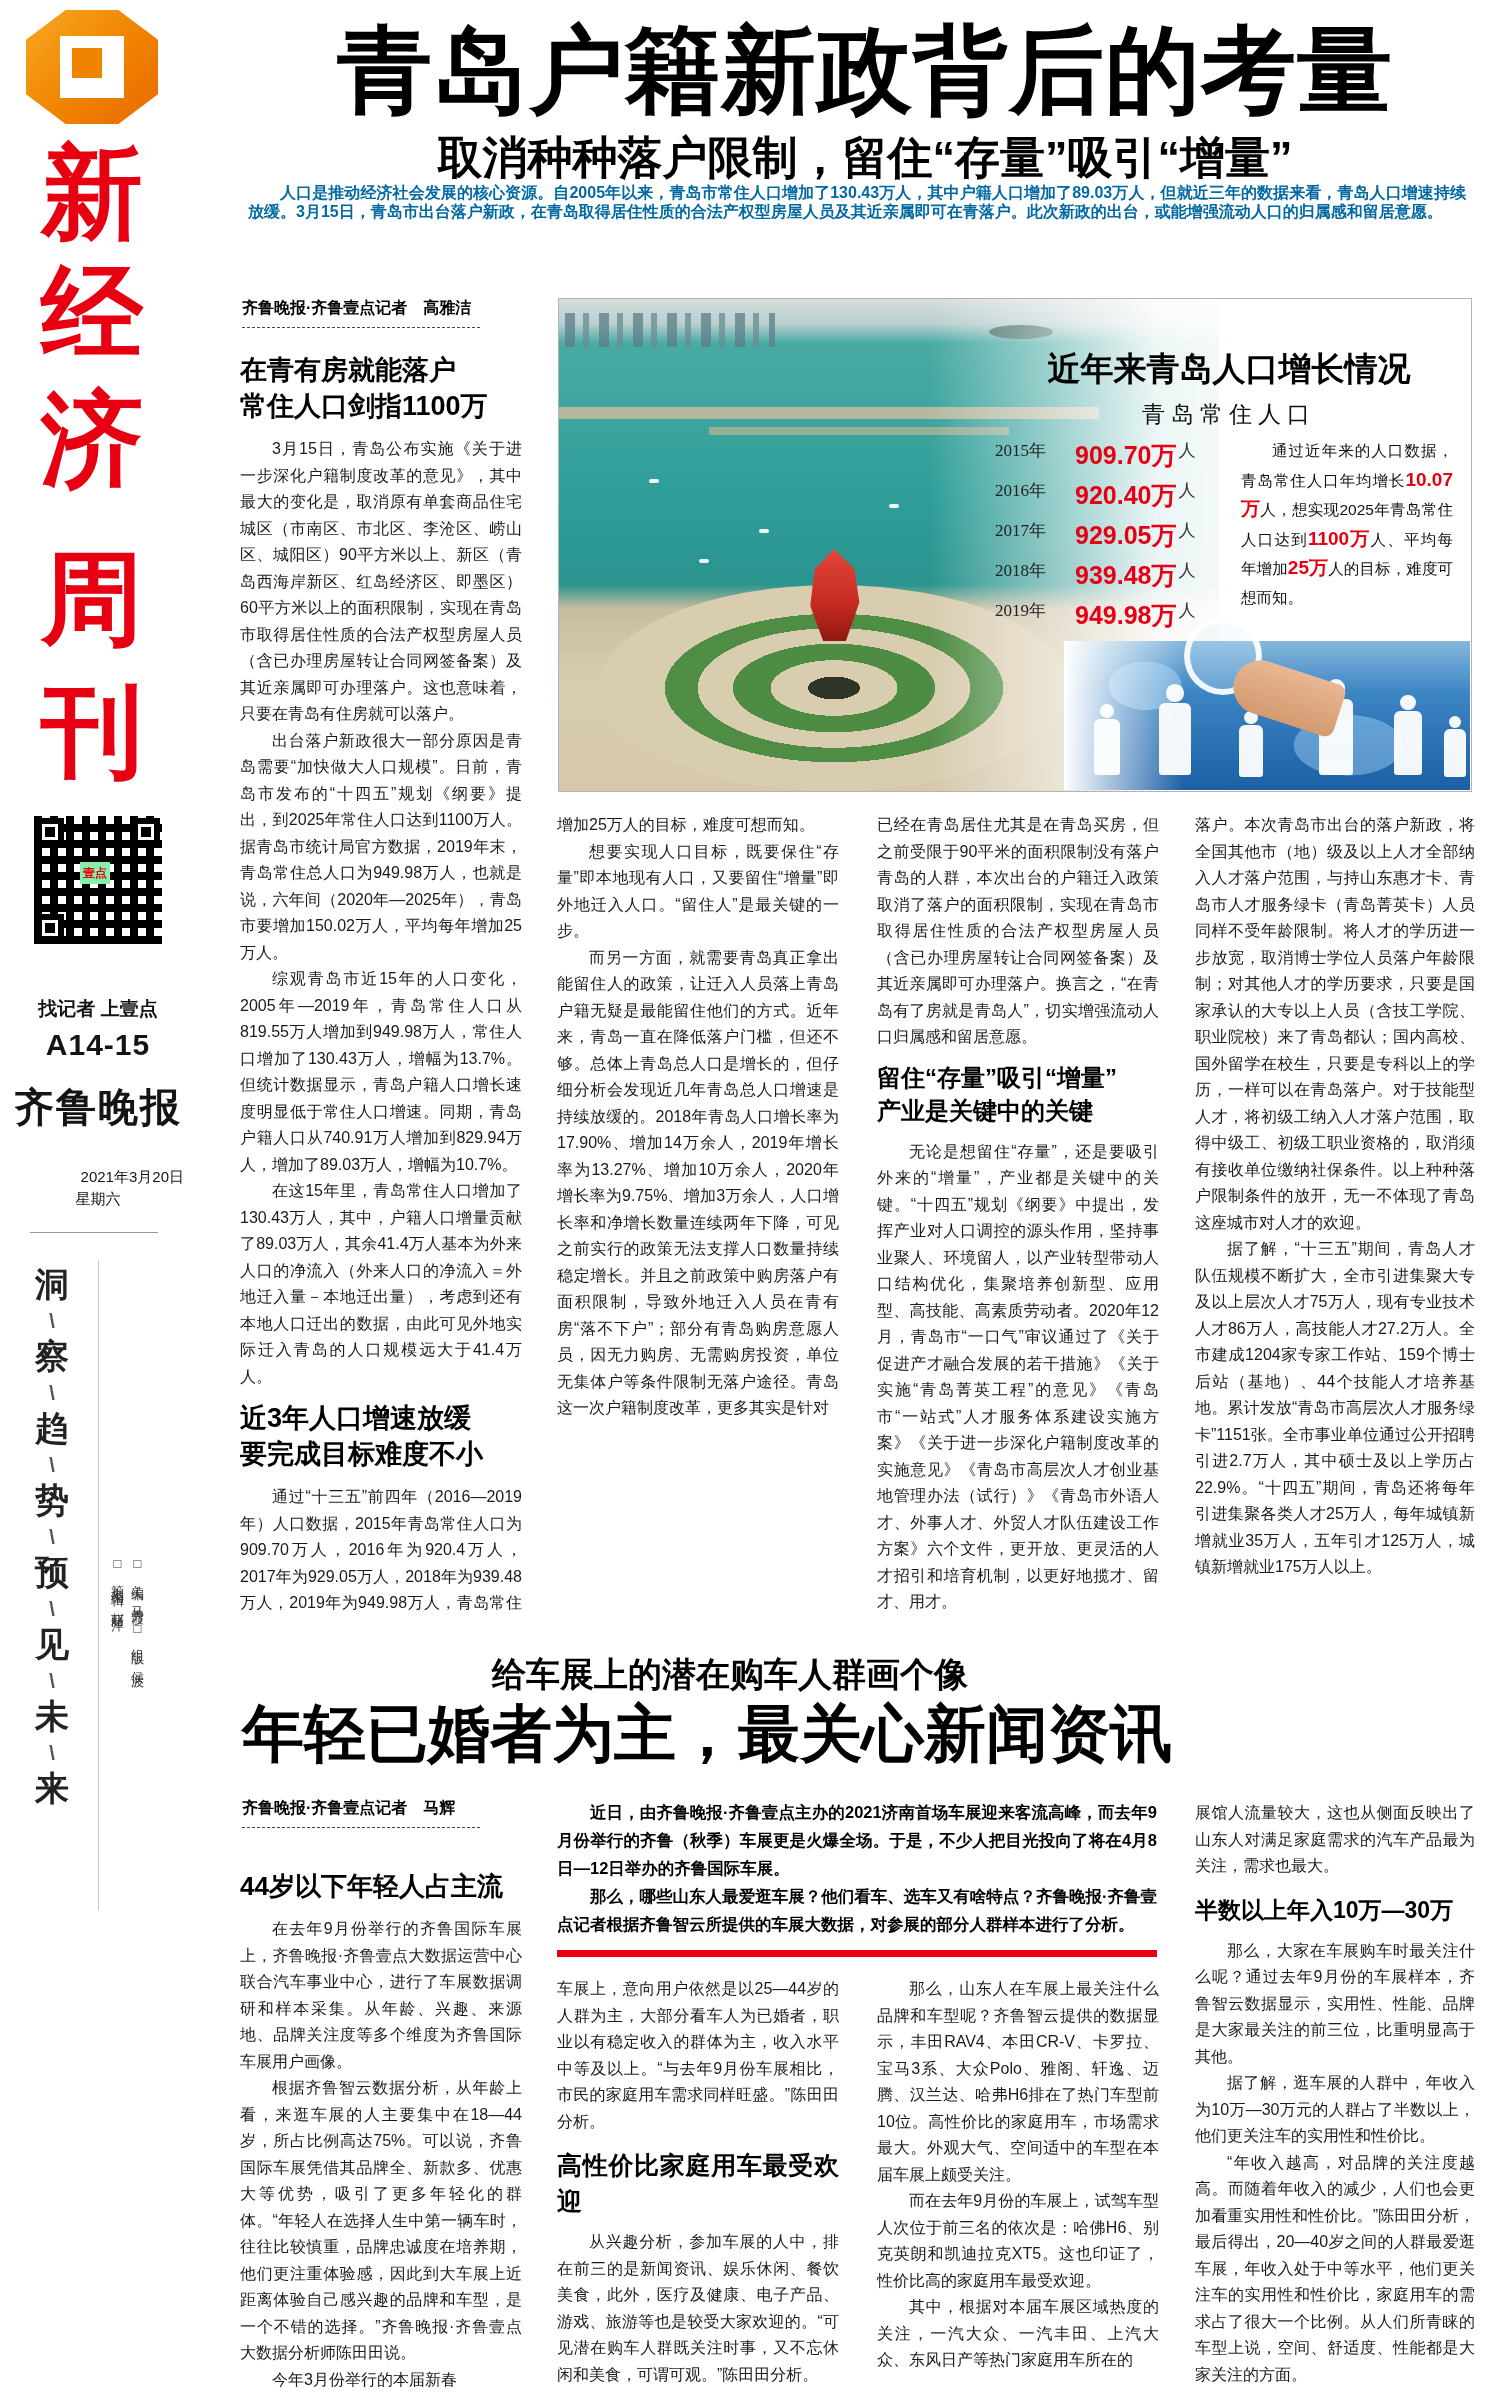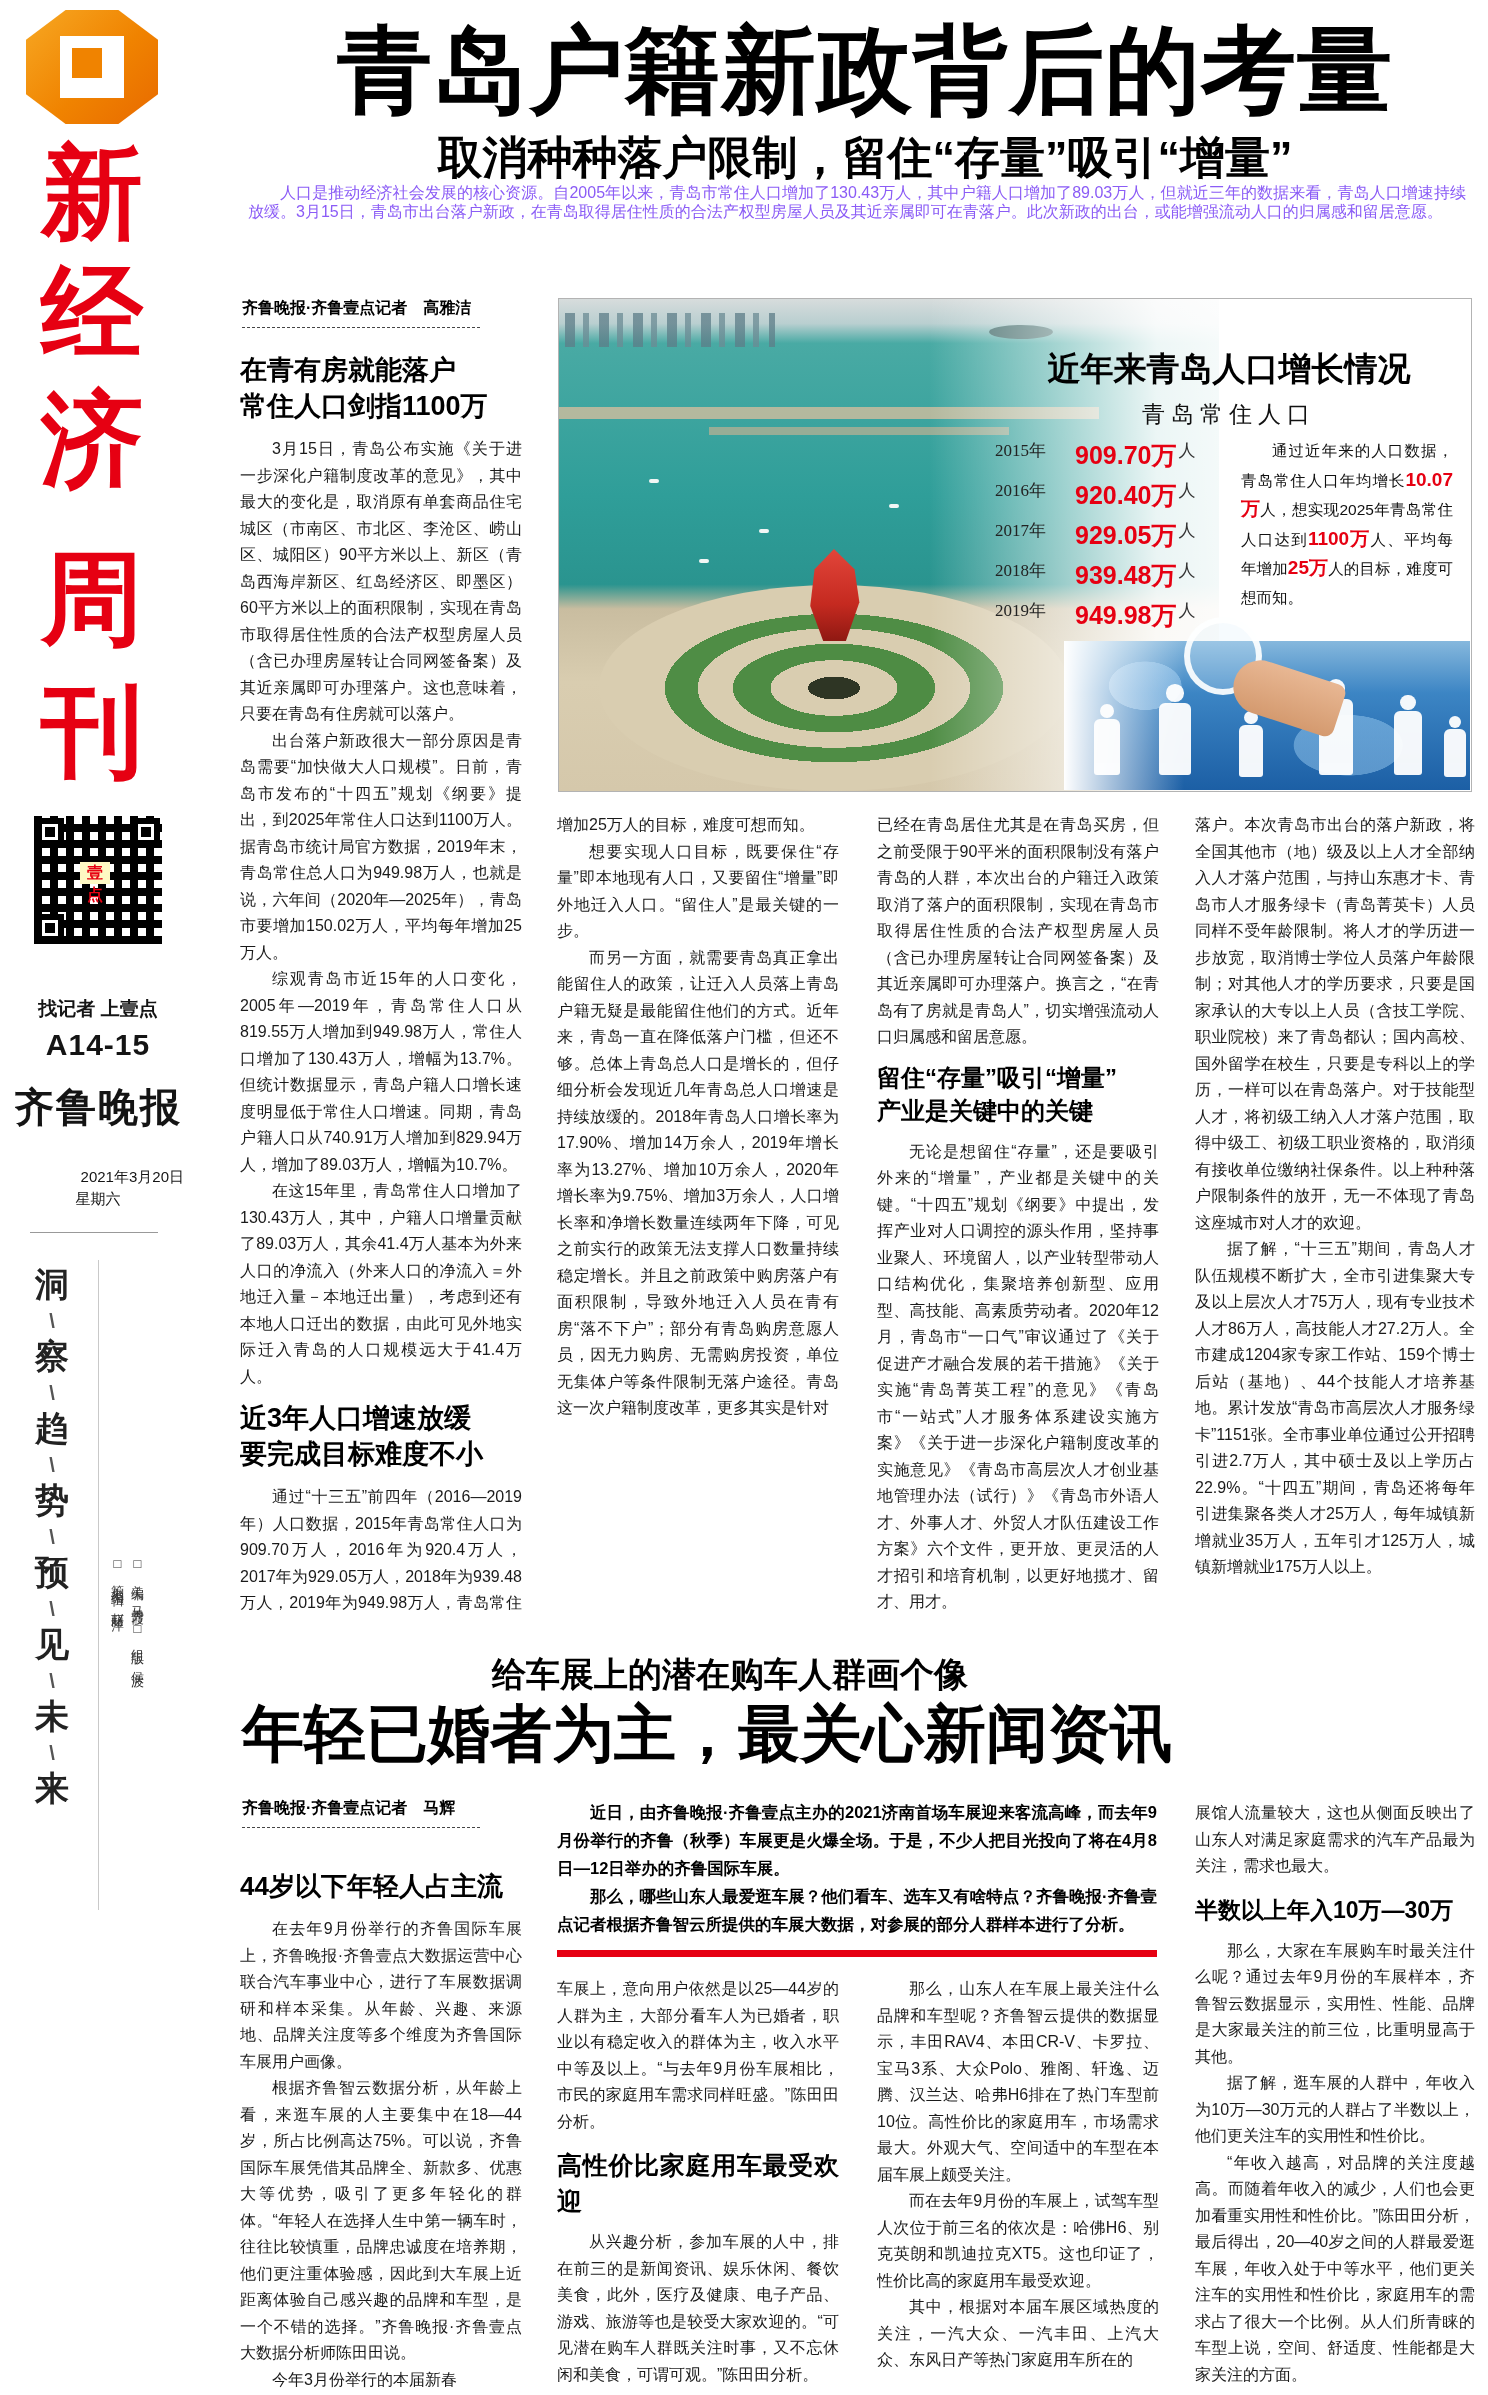--- a/index.html
+++ b/index.html
@@ -13,22 +13,22 @@
   .logo-in{left:60px;top:36px;width:64px;height:62px;background:#fff;}
   .logo-sq{left:72px;top:48px;width:30px;height:30px;background:#f08300;}
   .mast-char{left:14px;width:156px;height:112px;text-align:center;
              font-weight:900;font-size:102px;line-height:110px;color:#e60012;}
   .qr{left:30px;top:812px;width:128px;height:128px;border:4px solid #fff;
       background:
         repeating-linear-gradient(0deg,#000 0 8px,transparent 8px 16px),
         repeating-linear-gradient(90deg,#000 0 8px,#fff 8px 16px);}
   .qr-eye{width:28px;height:28px;border:6px solid #000;background:#fff;box-sizing:border-box;}
   .qr-eye::after{content:"";display:block;width:10px;height:10px;background:#000;margin:3px;}
-  .qr-center{left:80px;top:862px;width:30px;height:22px;background:#fef9c3;color:#e60012;
-             font-size:16px;font-weight:bold;text-align:center;line-height:22px;}
+  .qr-center{left:80px;top:862px;width:30px;height:22px;background:#86efac;color:#e60012;
+             font-size:12px;font-weight:bold;text-align:center;line-height:22px;}
   .qr-cap{left:12px;top:996px;width:172px;text-align:center;font-weight:bold;font-size:19px;}
   .page-no{left:12px;top:1028px;width:172px;text-align:center;font-weight:900;font-size:30px;letter-spacing:1px;}
   .paper-name{left:8px;top:1080px;width:180px;text-align:center;font-family:"Liberation Serif",serif;
               font-weight:900;font-size:40px;letter-spacing:2px;}
   .date1{left:12px;top:1168px;width:172px;text-align:right;font-size:15px;}
   .date2{left:12px;top:1190px;width:172px;text-align:center;font-size:15px;}
   .sb-divider{left:30px;top:1232px;width:128px;height:0;border-top:1px solid #999;}
   .sb-vline{left:98px;top:1260px;width:0;height:650px;border-left:1px solid #c9c9c9;}
   .slogan{left:26px;top:1262px;width:52px;text-align:center;}
   .slog-char{display:block;font-size:34px;font-weight:bold;color:#222;}
@@ -41,22 +41,22 @@
   .body-text p{margin:0;text-indent:2em;}
   .body-text p.noindent{text-indent:0;}
   .sec-head{font-weight:900;font-size:27px;line-height:36px;text-indent:0 !important;
             margin:10px 0 12px 0 !important;color:#000;}
   .sec-head.small{font-size:24px;line-height:33px;}
   .byline{font-size:16px;font-weight:bold;color:#000;border-bottom:1px dashed #444;padding-bottom:8px;}
   
   .a1-headline{left:250px;top:20px;width:1230px;text-align:center;font-weight:900;
                font-size:95px;line-height:100px;letter-spacing:1px;color:#000;}
   .a1-sub{left:250px;top:128px;width:1230px;text-align:center;font-weight:900;font-size:45px;color:#000;}
-  .a1-intro{left:248px;top:183px;width:1218px;font-weight:normal;font-size:16px;line-height:19px;
-            text-align:justify;text-indent:2em;color:#8b5cf6;}
+  .a1-intro{left:248px;top:183px;width:1218px;font-weight:bold;font-size:16px;line-height:19px;
+            text-align:justify;text-indent:2em;color:#0369a1;}
   
   .photo-block{left:558px;top:298px;width:912px;height:492px;border:1px solid #b3b3b3;
                background:#fff;overflow:hidden;}
   .photo-scene{left:0;top:0;width:660px;height:492px;
      background:linear-gradient(180deg,#d7dcdc 0%,#b9cfd0 5%,#49aaa4 9%,#2f9e99 40%,#2a948f 58%,
                 #c9bda0 63%,#d9cdb0 78%,#d5c8ab 100%);}
   .skyline{left:6px;top:14px;width:210px;height:34px;opacity:.75;
      background:repeating-linear-gradient(90deg,#5d7d88 0 10px,transparent 10px 18px,#6b8b94 18px 24px,transparent 24px 34px);}
   .island{left:430px;top:26px;width:64px;height:14px;border-radius:50%;background:#49706f;}
   .pier{left:0;top:108px;width:540px;height:12px;background:#c9bc9d;opacity:.85;}

